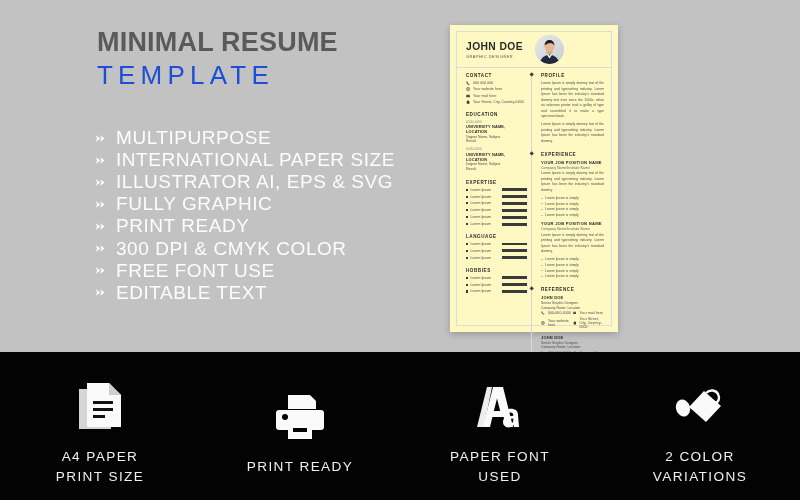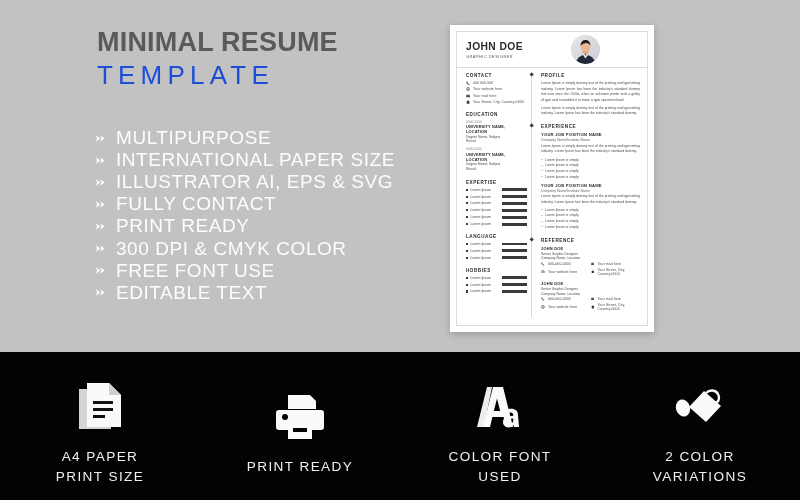--- a/index.html
+++ b/index.html
@@ -18,22 +18,22 @@
   .title-2{font-size:26px;font-weight:300;color:#1d4ed8;letter-spacing:5.2px;line-height:1.25;margin-top:3px;}
 
   .features{position:absolute;left:96px;top:127px;}
   .feat{display:flex;align-items:center;height:22.1px;}
   .feat-arrow{width:20px;flex:0 0 20px;display:flex;align-items:center;}
   .feat-arrow svg{display:block;}
   .feat-label{font-size:19px;color:#fdfdfd;letter-spacing:.55px;font-weight:400;white-space:nowrap;}
 
   
   .page{
-    position:absolute;left:450px;top:25px;width:204px;height:307px;
-    background:#ffffff;
+    position:absolute;left:450px;top:25px;width:168px;height:307px;
+    background:#fef9c3;
     box-shadow:0 2px 7px rgba(0,0,0,.22);
   }
   .page-inner{position:absolute;left:6px;top:6px;right:6px;bottom:6px;border:1px solid #dcdcdc;}
   .res-head{position:relative;height:35px;border-bottom:1px solid #dcdcdc;}
   .res-name{position:absolute;left:9px;top:9px;font-size:10.3px;font-weight:bold;color:#2b2b2b;letter-spacing:.4px;}
   .res-role{position:absolute;left:9px;top:22px;font-size:3.9px;color:#555;letter-spacing:.5px;}
   .avatar{
     position:absolute;right:47px;top:3px;width:29px;height:29px;border-radius:50%;
     overflow:hidden;background:#d8dadd;
   }
@@ -128,21 +128,21 @@
           </span>
           <span class="feat-label">ILLUSTRATOR AI, EPS &amp; SVG</span>
         </div>
         <div class="feat">
           <span class="feat-arrow">
             <svg width="11" height="9" viewBox="0 0 11 9">
               <path d="M0 1.3 4.3 4.5 0 7.7 1.0 4.5z" fill="#fdfdfd"></path>
               <path d="M4.3 1.3 8.6 4.5 4.3 7.7 5.3 4.5z" fill="#fdfdfd"></path>
             </svg>
           </span>
-          <span class="feat-label">FULLY CONTACT</span>
+          <span class="feat-label">FULLY GRAPHIC</span>
         </div>
         <div class="feat">
           <span class="feat-arrow">
             <svg width="11" height="9" viewBox="0 0 11 9">
               <path d="M0 1.3 4.3 4.5 0 7.7 1.0 4.5z" fill="#fdfdfd"></path>
               <path d="M4.3 1.3 8.6 4.5 4.3 7.7 5.3 4.5z" fill="#fdfdfd"></path>
             </svg>
           </span>
           <span class="feat-label">PRINT READY</span>
         </div>
@@ -531,21 +531,21 @@
         </div>
         <div class="tile">
           <div class="tile-ico">
             <svg width="50" height="44" viewBox="0 0 50 44" fill="#fafafa">
               <path d="M10 42 2 42 12 2h5L9 42z" opacity=".95"></path>
               <path d="M24 2h-6L8 42h7l2.4-10h11.2L31 42h7L28 2zm-5.2 24L22 13.5 25.2 26z"></path>
               <path d="M44 42h-5l-.5-2.3c-1.2 1.8-2.9 2.7-5 2.7-3.3 0-5.5-2.1-5.5-5.3 0-3.7 2.9-5.8 8-6.1l2.3-.2v-.8c0-1.7-.9-2.6-2.6-2.6-1.5 0-2.5.7-2.9 2.1l-4.3-.8c.7-3.1 3.4-5 7.4-5 4.6 0 7.1 2.2 7.1 6.3zm-5.7-8.5-1.8.2c-2.4.3-3.5 1.2-3.5 2.7 0 1.3.9 2.1 2.3 2.1 1.8 0 3-1.3 3-3.3z"></path>
             </svg>
           </div>
           <div class="tile-txt">
-            <div class="tile-l1">COLOR FONT</div>
+            <div class="tile-l1">PAPER FONT</div>
             <div class="tile-l2">USED</div>
           </div>
         </div>
         <div class="tile">
           <div class="tile-ico">
             <svg width="54" height="42" viewBox="0 0 54 42" fill="#fafafa">
               <path d="M31 5 48 20 33 36 16 21z"></path>
               <path d="M33 7c4-4 10-3 12 1s1 8-3 9-5 3-3 5" fill="none" stroke="#fafafa" stroke-width="2.4"></path>
               <ellipse cx="10" cy="22" rx="7" ry="8.6" transform="rotate(-18 10 22)"></ellipse>
             </svg>

